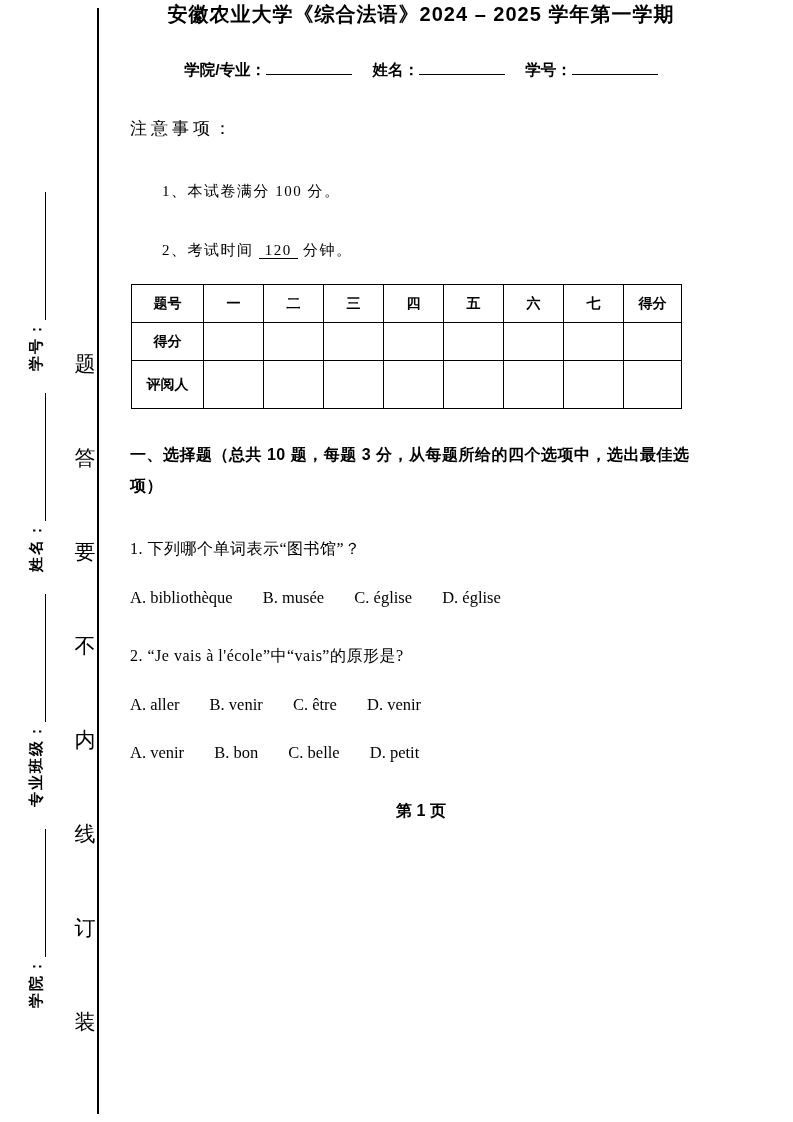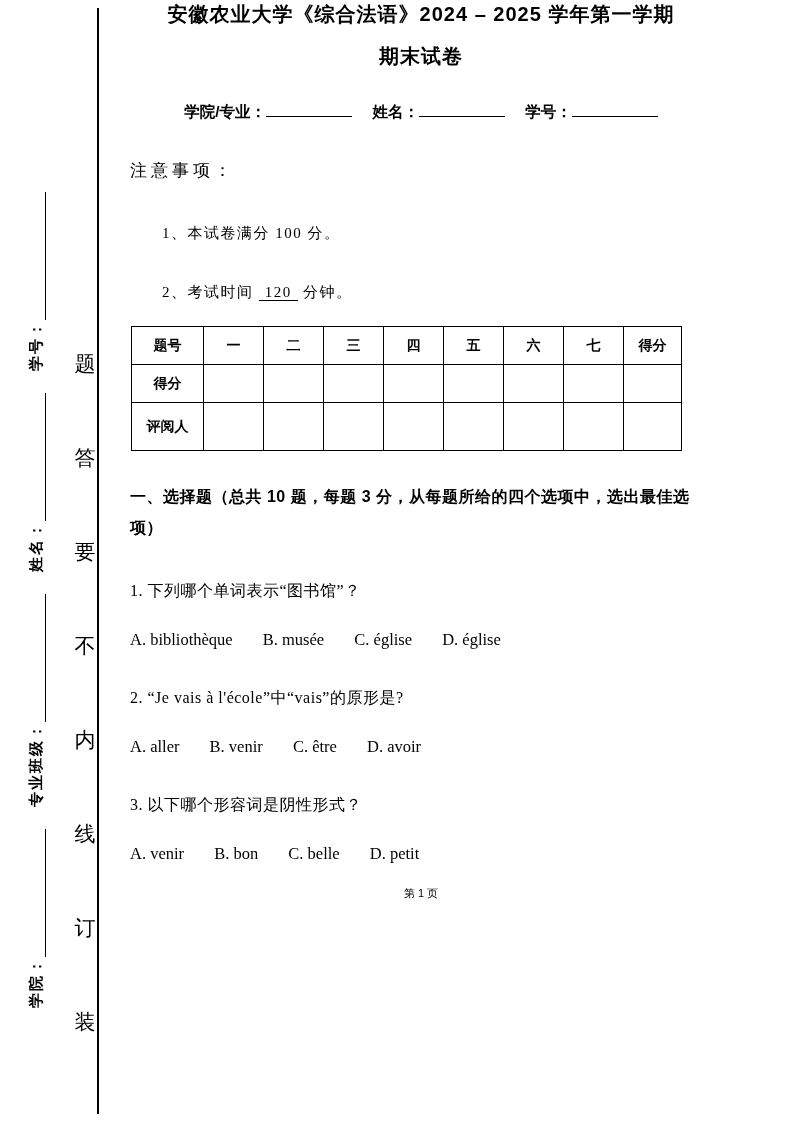--- a/index.html
+++ b/index.html
@@ -125,25 +125,25 @@
     font-size: 16px;
     line-height: 1.95;
     letter-spacing: 0.5px;
   }
 
   .q-text { margin-top: 38px; font-size: 16px; letter-spacing: 0.5px; }
   .q-options { margin-top: 28px; font-size: 16.5px; }
   .opt { margin-right: 26px; }
 
   .footer {
-    margin-top: 22px;
-    text-align: center;
-    font-family: "Liberation Sans", sans-serif;
-    font-weight: normal;
-    font-size: 11px;
+    margin-top: 38px;
+    text-align: center;
+    font-family: "Liberation Sans", sans-serif;
+    font-weight: bold;
+    font-size: 16px;
   }
 </style>
 </head>
 <body>
 
 <div class="page">
 
   <div class="seal-rule"></div>
 
   <div class="seal-fields">
@@ -172,21 +172,20 @@
     <span>不</span>
     <span>内</span>
     <span>线</span>
     <span>订</span>
     <span>装</span>
   </div>
 
   <div class="content">
 
     <div class="title">安徽农业大学《综合法语》2024 – 2025 学年第一学期</div>
-    <div class="title title2">期末试卷</div>
 
     <div class="info-line">
       <span>学院/专业：</span><span class="info-blank"></span>
       <span class="sp">姓名：</span><span class="info-blank"></span>
       <span class="sp">学号：</span><span class="info-blank"></span>
     </div>
 
     <p class="notes-heading">注意事项：</p>
 
     <p class="note">1、本试卷满分 100 分。</p>
@@ -257,26 +256,25 @@
         <span class="opt">D. église</span>
       </p>
     </div>
 
     <div class="question">
       <p class="q-text">2. “Je vais à l'école”中“vais”的原形是?</p>
       <p class="q-options">
         <span class="opt">A. aller</span>
         <span class="opt">B. venir</span>
         <span class="opt">C. être</span>
-        <span class="opt">D. avoir</span>
+        <span class="opt">D. venir</span>
       </p>
     </div>
 
     <div class="question">
-      <p class="q-text">3. 以下哪个形容词是阴性形式？</p>
       <p class="q-options">
         <span class="opt">A. venir</span>
         <span class="opt">B. bon</span>
         <span class="opt">C. belle</span>
         <span class="opt">D. petit</span>
       </p>
     </div>
 
     <p class="footer">第 1 页</p>
   </div>

